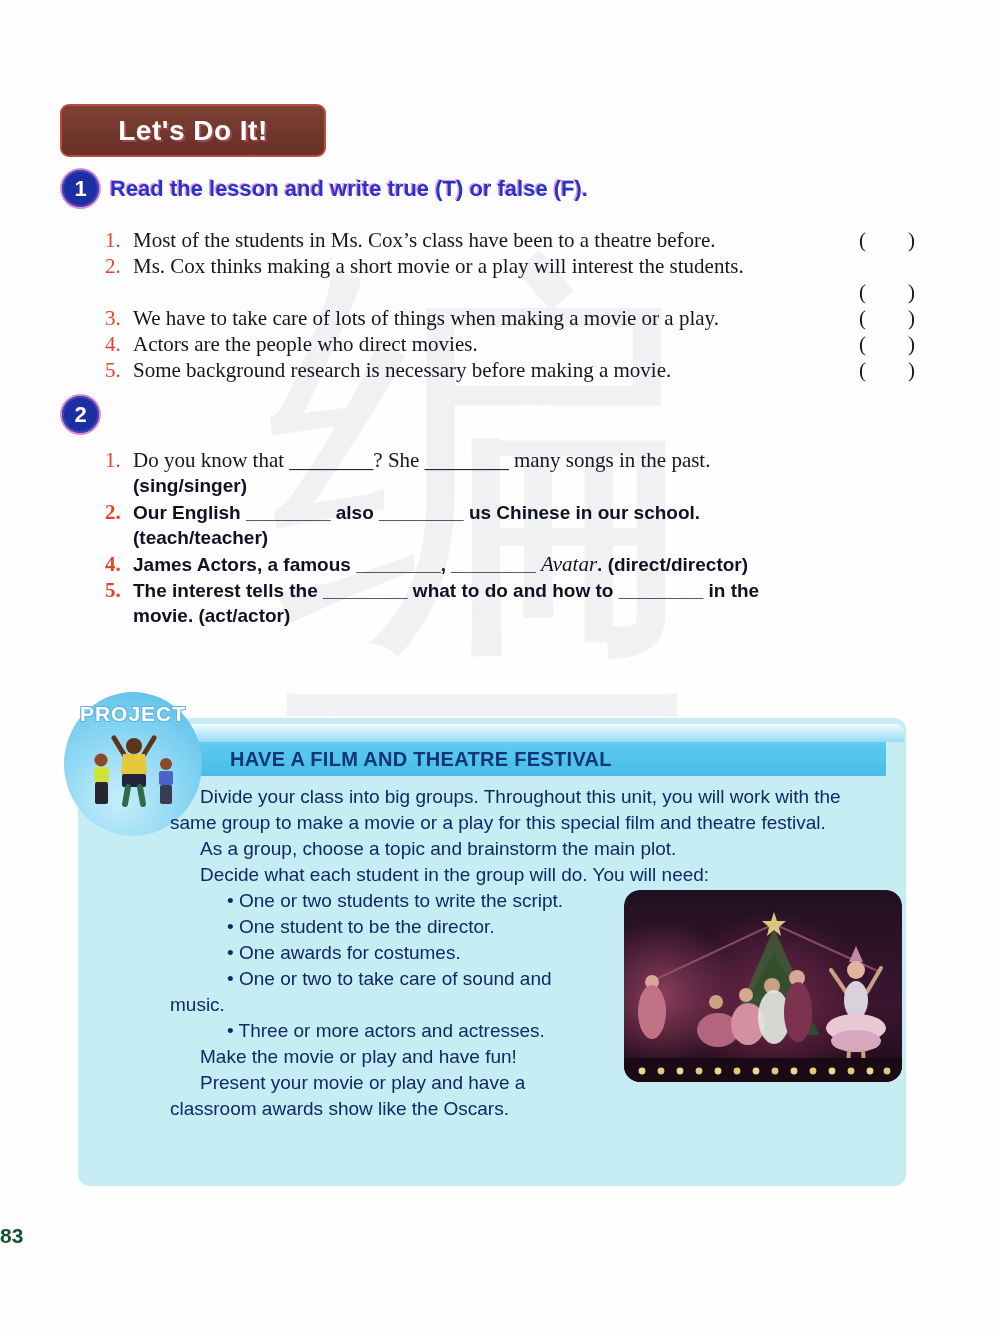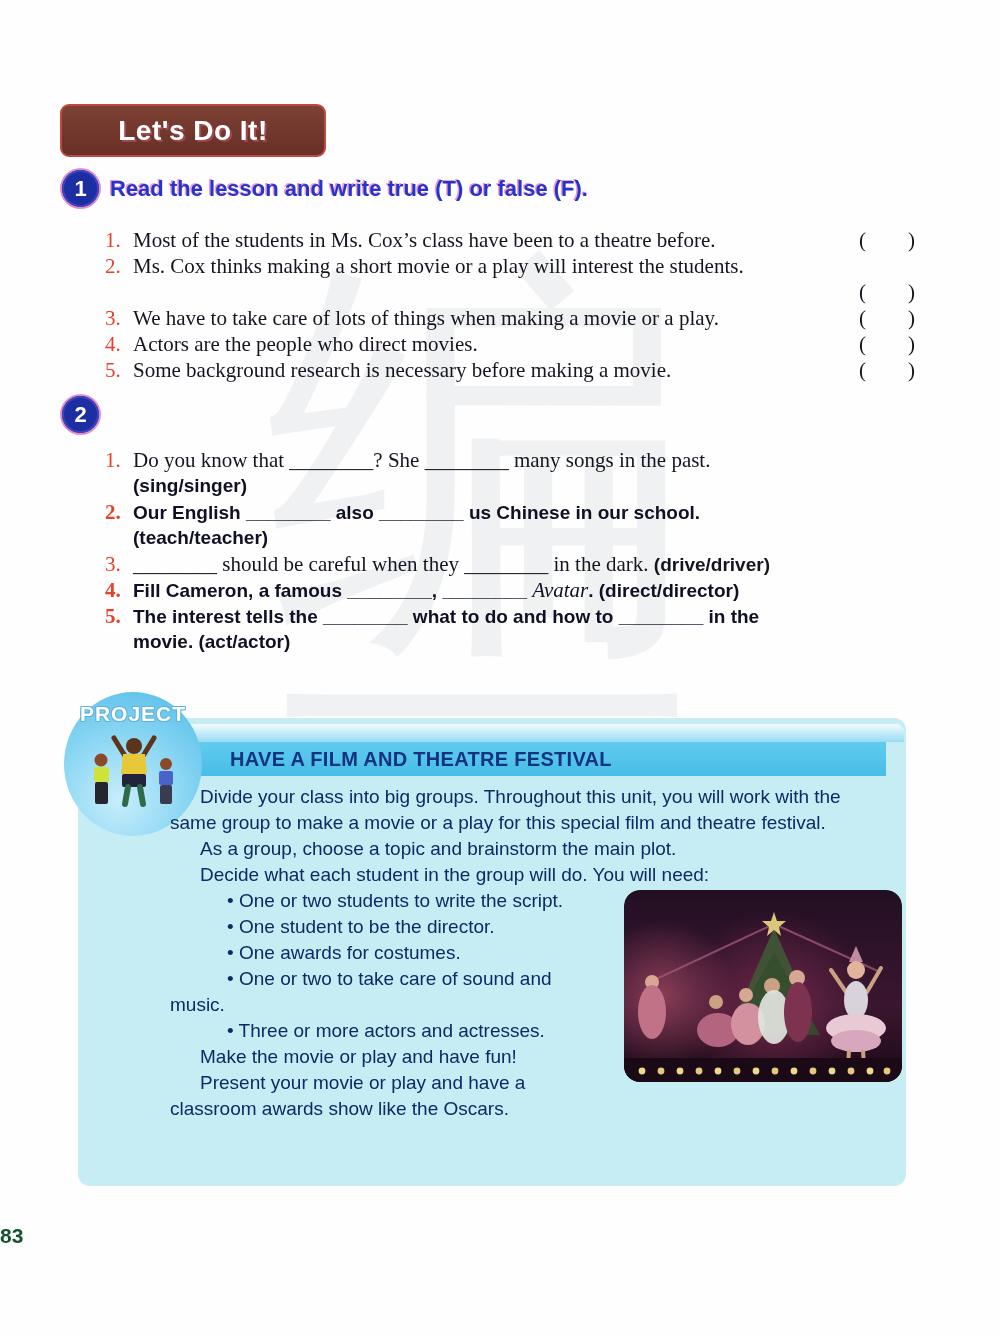--- a/index.html
+++ b/index.html
@@ -137,25 +137,22 @@
     </div>
     <div class="row sans-row cont">
       <span>(sing/singer)</span>
     </div>
     <div class="row sans-row">
       <span class="num">2.</span><span>Our English ________ also ________ us Chinese in our school.</span>
     </div>
     <div class="row sans-row cont">
       <span>(teach/teacher)</span>
     </div>
-    <div class="row serif-row">
-      <span class="num">3.</span><span>________ should be careful when they ________ in the dark. </span><span class="tail-sans">(drive/driver)</span>
-    </div>
     <div class="row sans-row">
-      <span class="num">4.</span><span>Fill Cameron, a famous ________, ________ </span><span class="it-serif">Avatar</span><span>. (direct/director)</span>
+      <span class="num">4.</span><span>James Actors, a famous ________, ________ </span><span class="it-serif">Avatar</span><span>. (direct/director)</span>
     </div>
     <div class="row sans-row">
       <span class="num">5.</span><span>The interest tells the ________ what to do and how to ________ in the</span>
     </div>
     <div class="row sans-row cont">
       <span>movie. (act/actor)</span>
     </div>
   </div>
 
   <div class="project">

